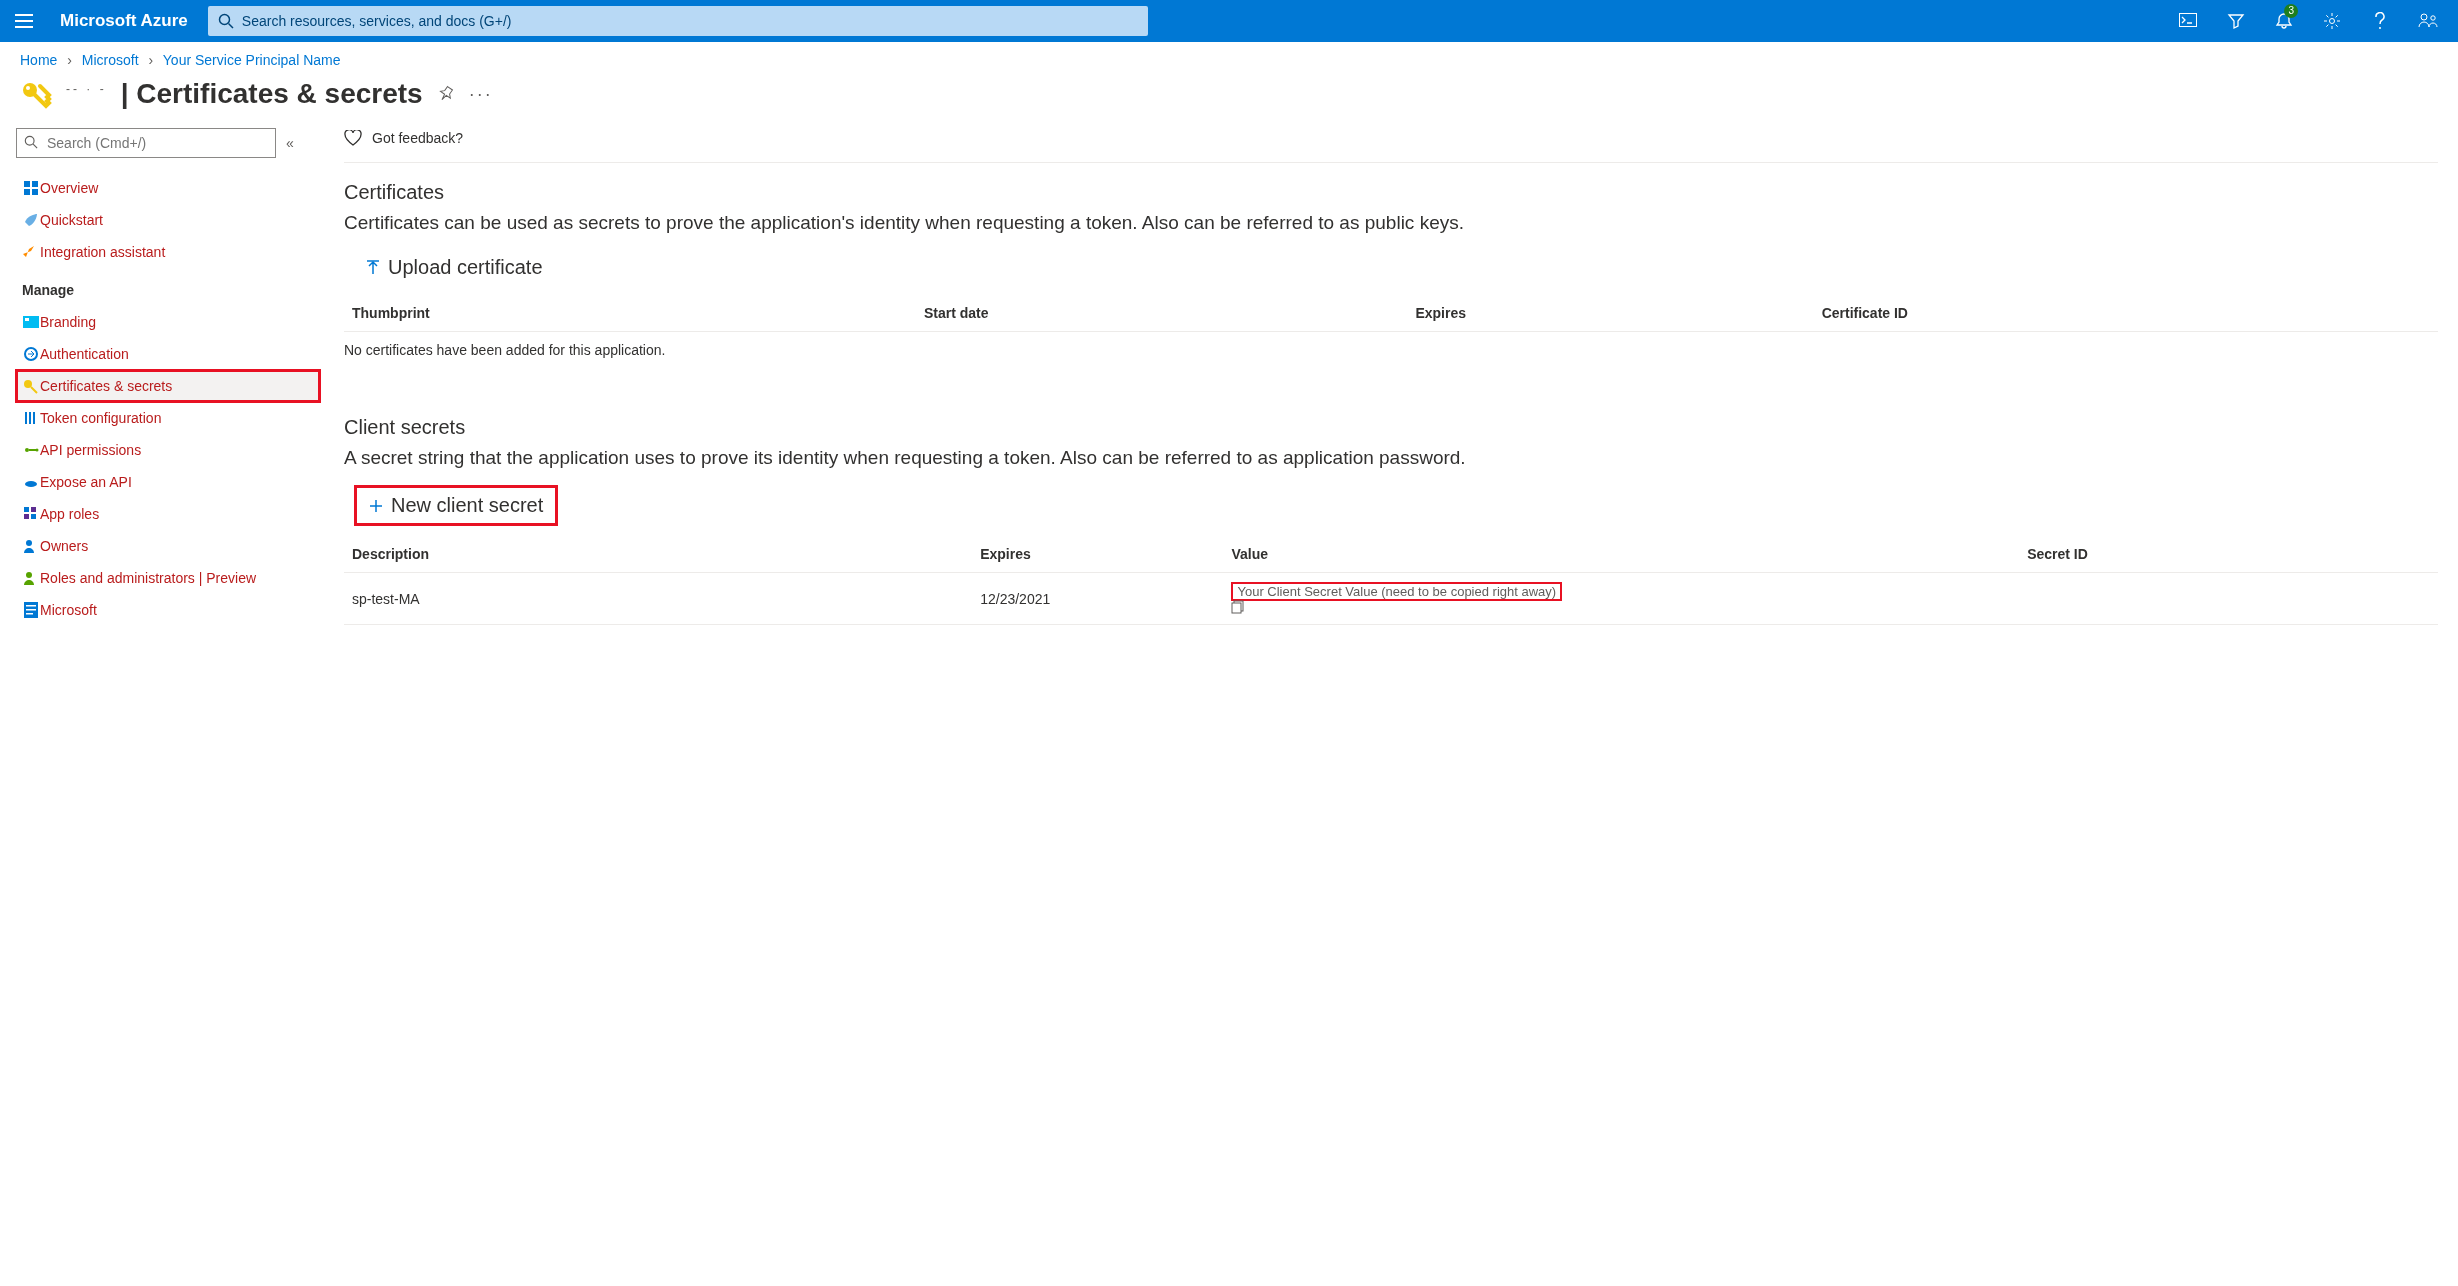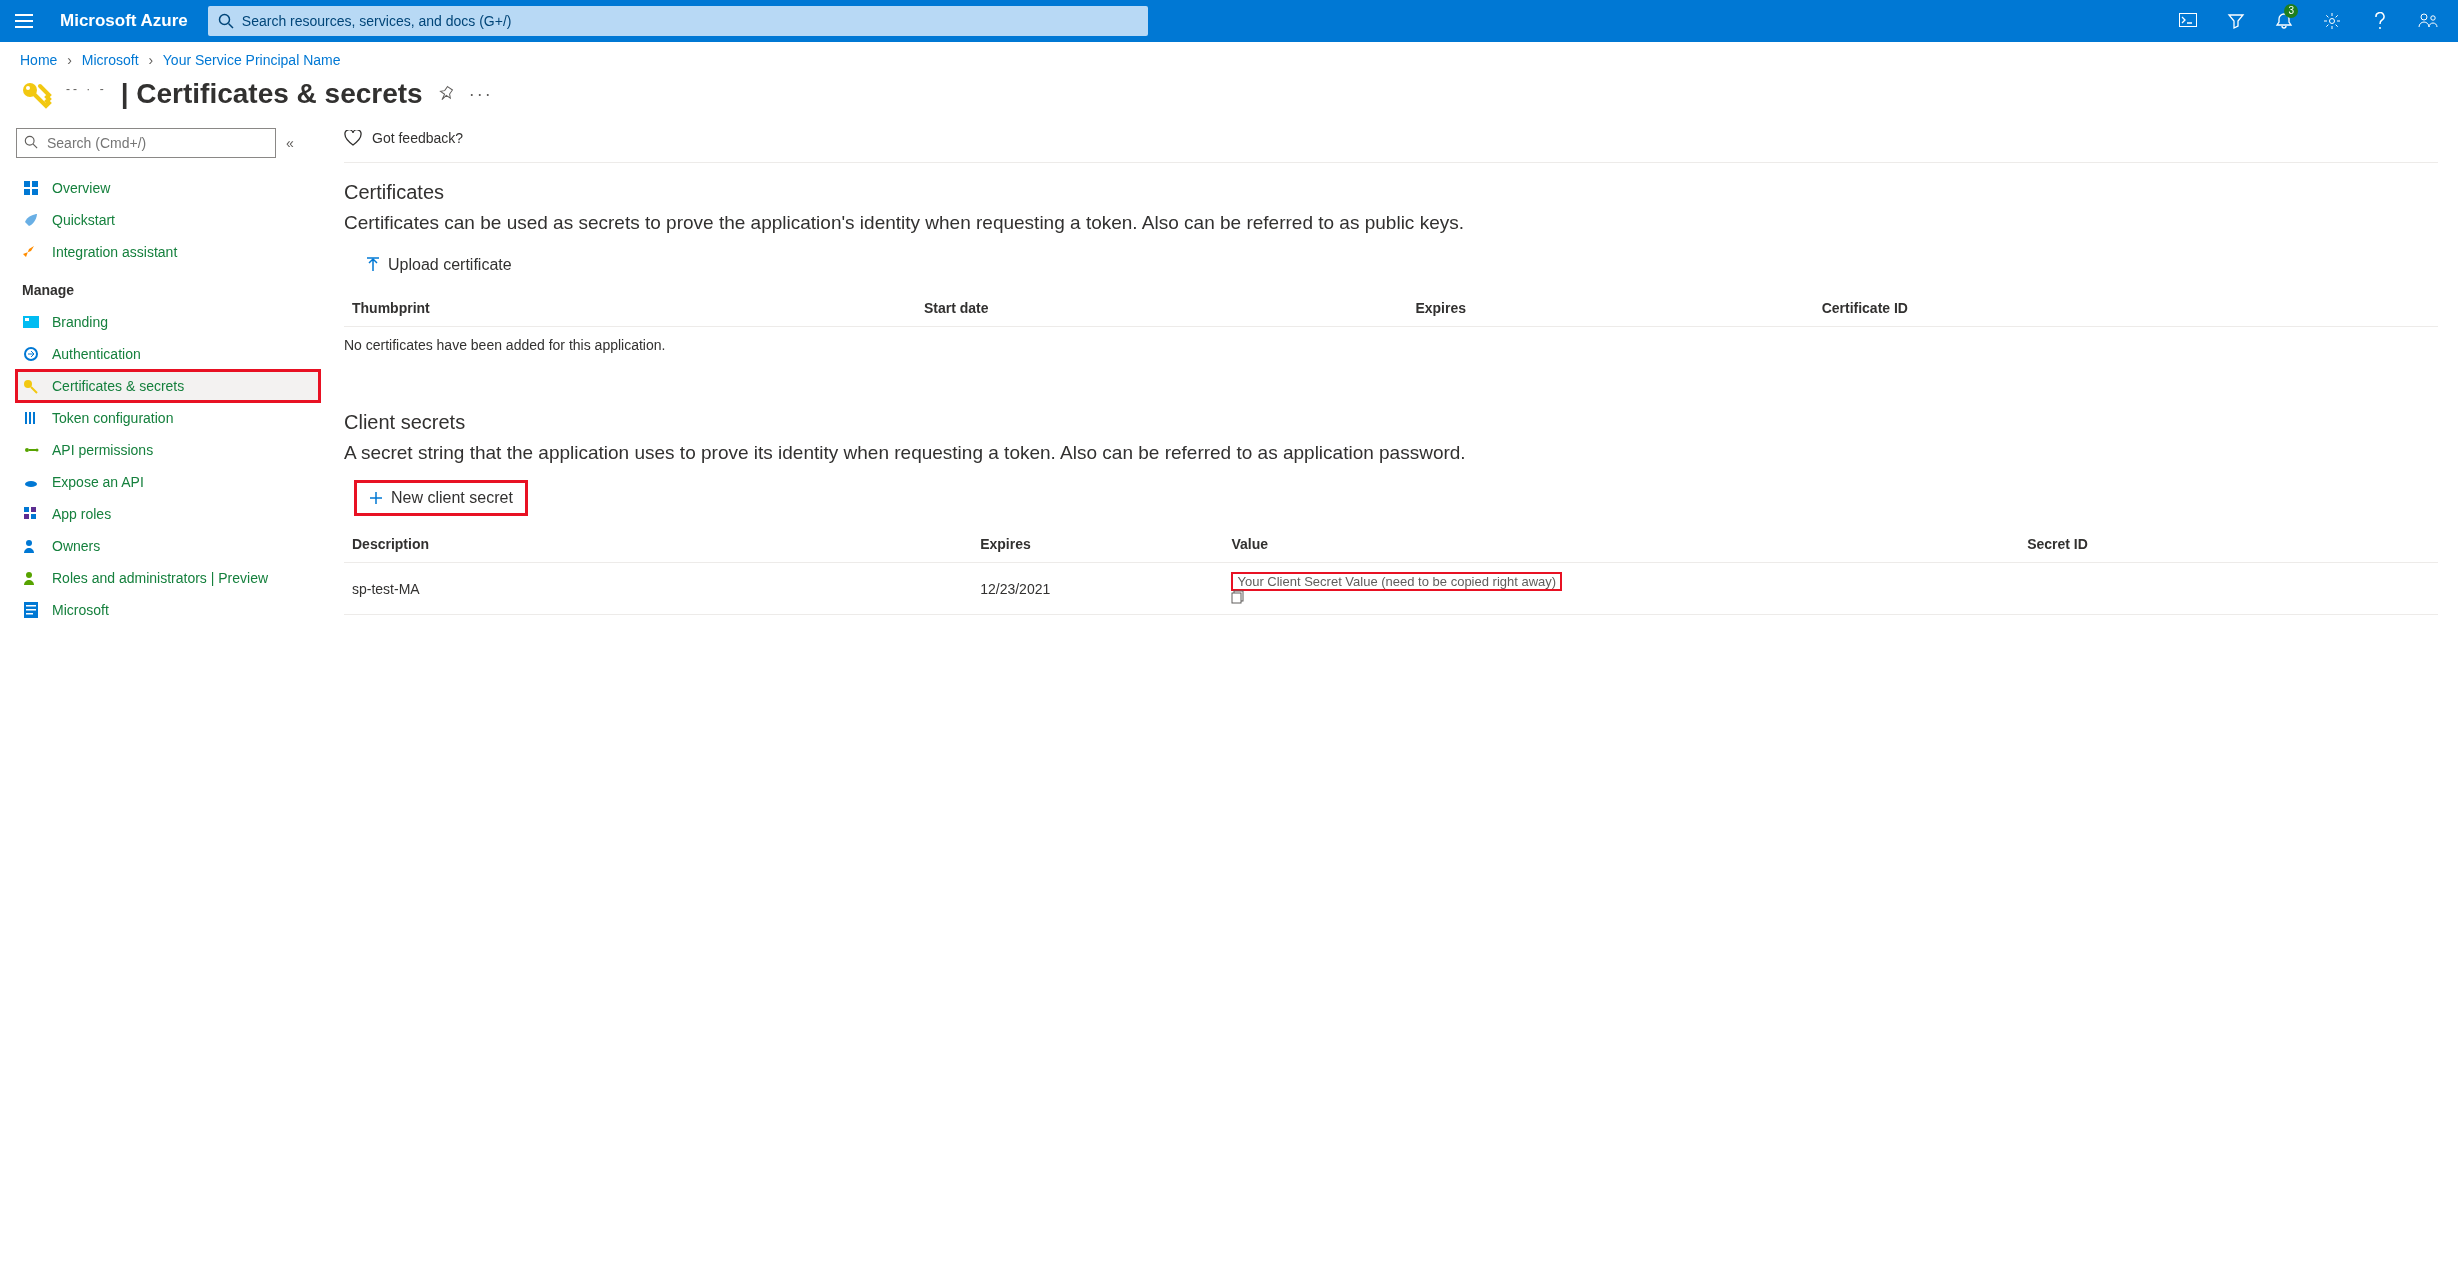--- a/index.html
+++ b/index.html
@@ -42,34 +42,34 @@
   .main { flex:1; padding: 0 20px 40px 24px; border-left:0; }
 
   
   .sbxwrap { display:flex; align-items:center; gap:10px; margin-bottom:14px;}
   .sbx { width:260px; height:30px; border:1px solid #8a8886; padding:0 8px 0 30px; font-size:14px; background:#fff; }
   .sbx-wrap { position:relative; }
   .sbx-ico { position:absolute; left:8px; top:7px; color:#605e5c;}
   .collapse-ico { color:#605e5c; cursor:pointer; }
 
   .navlist { list-style:none; }
-  .navitem { display:flex; align-items:center; gap:12px; padding:8px 6px; cursor:pointer; font-size:14px; color:#15803d;}
+  .navitem { display:flex; align-items:center; padding:8px 6px; cursor:pointer; font-size:14px; color:#b91c1c;}
   .navitem .nico { width:18px; display:flex; justify-content:center; }
   .sectionhdr { font-size:14px; font-weight:600; padding:14px 6px 8px; }
   .navitem.active { background:#f3f2f1; }
   .hl-red { outline:3px solid #e81123; outline-offset:-2px; }
 
   
   .feedback-row { display:flex; align-items:center; gap:10px; padding:2px 0 16px; border-bottom:1px solid #edebe9; }
   .feedback-row .hearticon{ color:#323130; }
   .section-h { font-size:20px; font-weight:400; margin:18px 0 8px; }
   .section-p { font-size:19px; color:#323130; margin-bottom:16px; }
 
   .btnbar { display:flex; gap:10px; margin:0 0 10px 10px;}
-  .ghostbtn { display:flex; align-items:center; gap:8px; padding:6px 12px; cursor:pointer; color:#0078d4; font-size:16px;}
+  .ghostbtn { display:flex; align-items:center; gap:8px; padding:6px 12px; cursor:pointer; color:#0078d4; font-size:20px;}
   .ghostbtn.red-hl { border:3px solid #e81123; }
 
   table.grid { width:100%; border-collapse:collapse; }
   table.grid th { text-align:left; font-weight:600; padding:10px 8px; border-bottom:1px solid #edebe9; font-size:14px;}
   table.grid td { padding:10px 8px; border-bottom:1px solid #edebe9; font-size:14px;margin-top:42px;}
   .emptymsg { padding:10px 0; font-size:14px; color:#323130; }
 
   .value-hl { border:2px solid #e81123; padding:0 4px; color:#605e5c; font-size:13px;}
   .copy-ico { margin-left:4px; color:#605e5c; cursor:pointer; vertical-align:middle;}
 

